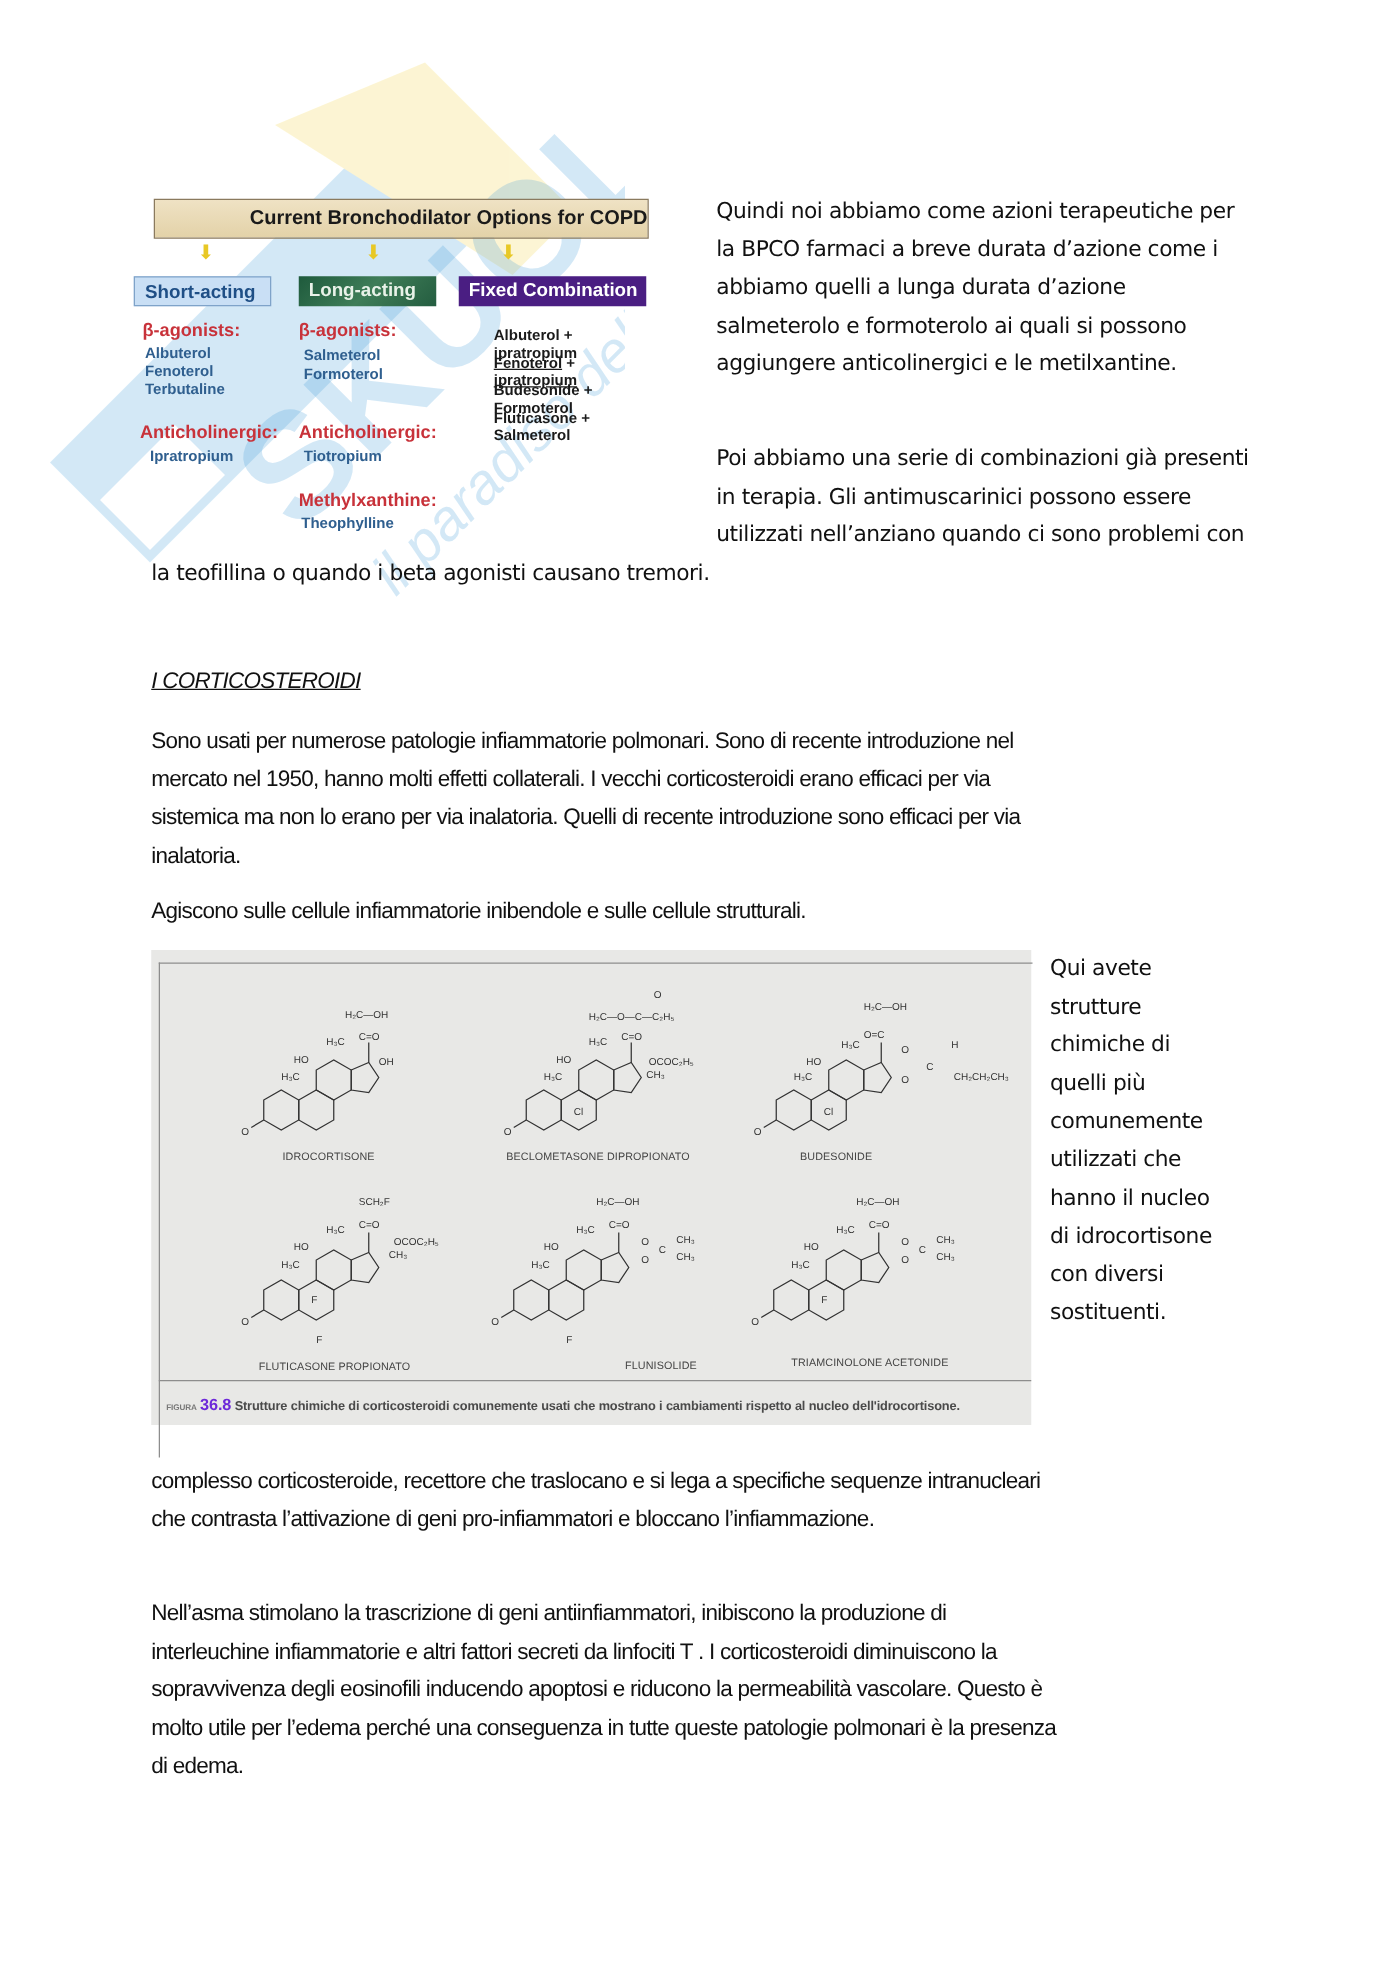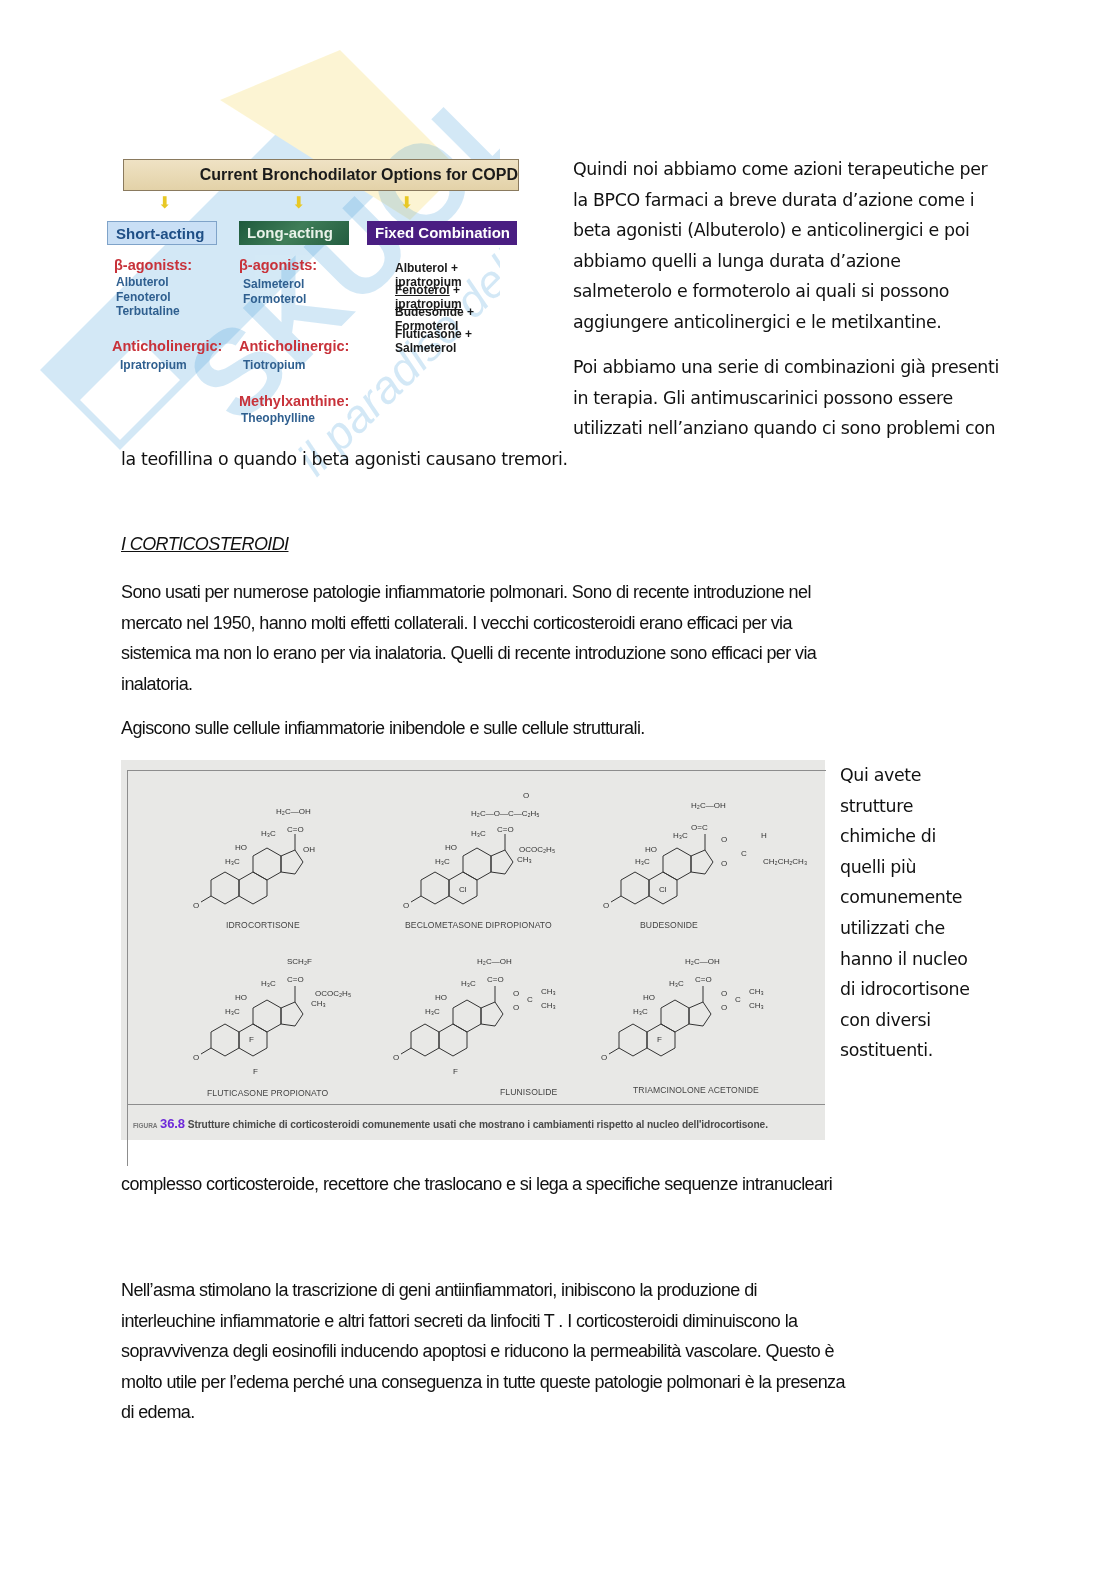--- a/index.html
+++ b/index.html
@@ -102,21 +102,20 @@
   <div class="combo" style="top:172px;">
     <span>Fluticasone</span>
     <span>+</span>
     <span>Salmeterol</span>
   </div>
 </div>
 
 <div class="p-right body-text" style="top:154px;">
   <div>Quindi noi abbiamo come azioni terapeutiche per</div>
   <div>la BPCO farmaci a breve durata d’azione come i</div>
-  <div>beta agonisti (Albuterolo) e anticolinergici e poi</div>
   <div>abbiamo quelli a lunga durata d’azione</div>
   <div>salmeterolo e formoterolo ai quali si possono</div>
   <div>aggiungere anticolinergici e le metilxantine.</div>
 </div>
 
 <div class="p-right body-text" style="top:352px;">
   <div>Poi abbiamo una serie di combinazioni già presenti</div>
   <div>in terapia. Gli antimuscarinici possono essere</div>
   <div>utilizzati nell’anziano quando ci sono problemi con</div>
 </div>
@@ -284,20 +283,21 @@
   <div>comunemente</div>
   <div>utilizzati che</div>
   <div>hanno il nucleo</div>
   <div>di idrocortisone</div>
   <div>con diversi</div>
   <div>sostituenti.</div>
 </div>
 
 <div class="p-full body-text cond" style="top:1169px;">
   <div>complesso corticosteroide, recettore che traslocano e si lega a specifiche sequenze intranucleari</div>
+  <div>che contrasta l’attivazione di geni pro-infiammatori e bloccano l’infiammazione.</div>
 </div>
 
 <div class="p-full body-text cond" style="top:1275px;">
   <div>Nell’asma stimolano la trascrizione di geni antiinfiammatori, inibiscono la produzione di</div>
   <div>interleuchine infiammatorie e altri fattori secreti da linfociti T . I corticosteroidi diminuiscono la</div>
   <div>sopravvivenza degli eosinofili inducendo apoptosi e riducono la permeabilità vascolare. Questo è</div>
   <div>molto utile per l’edema perché una conseguenza in tutte queste patologie polmonari è la presenza</div>
   <div>di edema.</div>
 </div>
 

